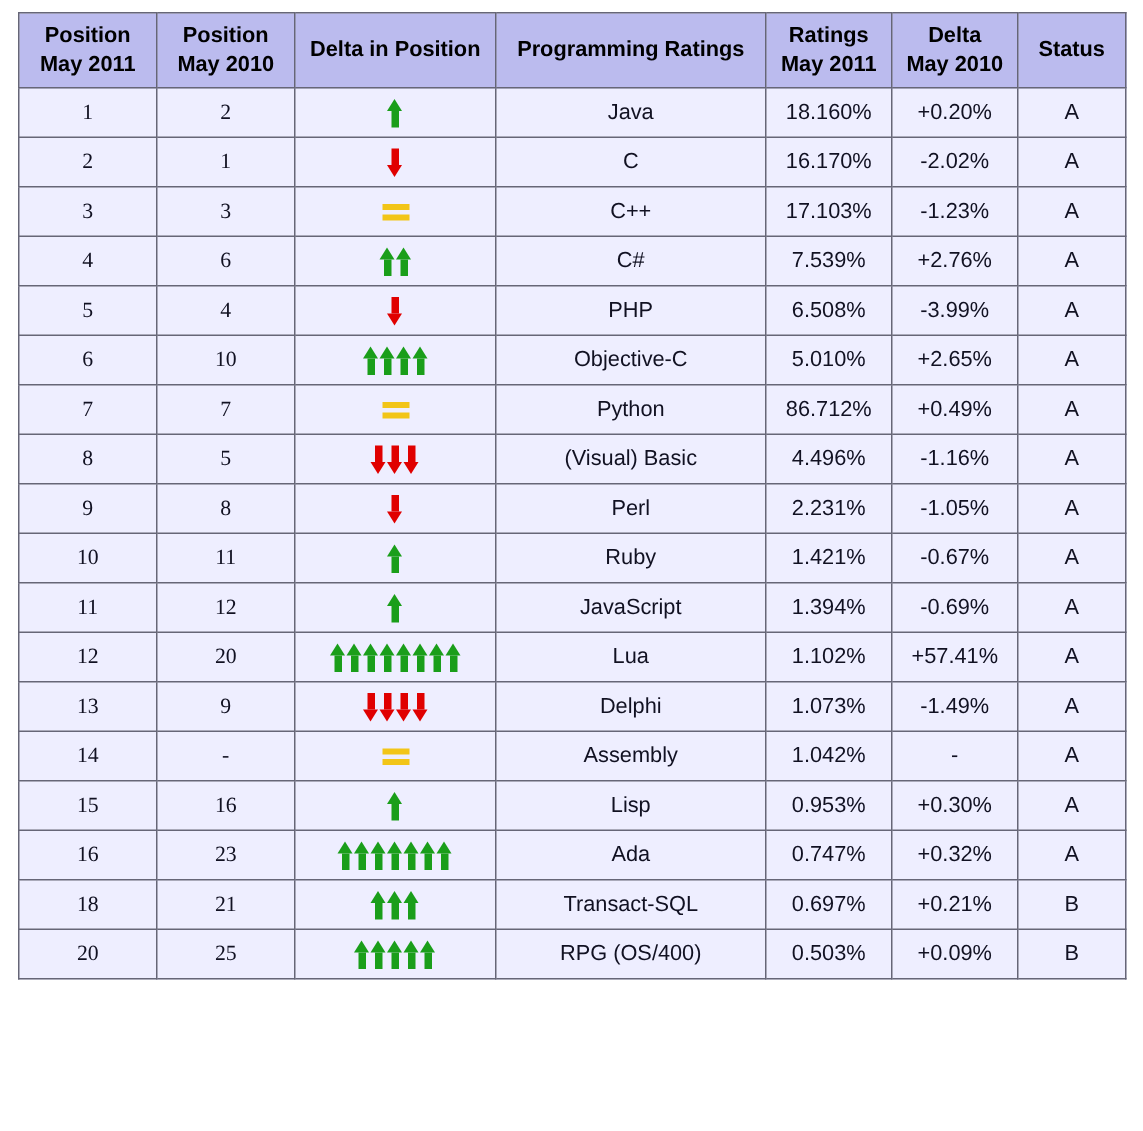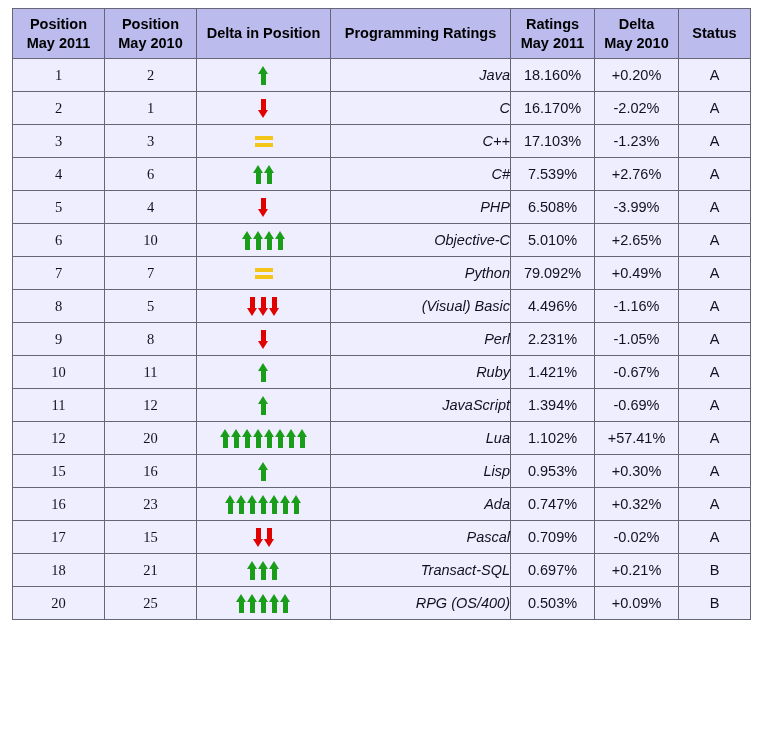--- a/index.html
+++ b/index.html
@@ -72,26 +72,25 @@
     font-family: "Liberation Sans", sans-serif;
     font-size: 14.5px;
     text-align: center;
   }
   td.status {
     font-family: "Liberation Sans", sans-serif;
     font-size: 14.5px;
   }
 
   td.lang {
-    text-align: right;
+    text-align: center;
     padding-left: 9px;
     color: #222288;
     font-size: 14.5px;
     white-space: nowrap;
-    font-style: italic;
   }
 
   td.delta {
     text-align: center;
     line-height: 0;
     white-space: nowrap;
   }
 
   .arrows {
     display: inline-block;
@@ -258,21 +257,21 @@
           <td class="lang">Objective-C</td>
           <td class="rating">5.010%</td>
           <td class="deltav">+2.65%</td>
           <td class="status">A</td>
         </tr>
         <tr>
           <td class="pos">7</td>
           <td class="pos2">7</td>
           <td class="delta"><span class="arrows"><span class="eq"><i class="b1"></i><i class="b2"></i></span></span></td>
           <td class="lang">Python</td>
-          <td class="rating">79.092%</td>
+          <td class="rating">86.712%</td>
           <td class="deltav">+0.49%</td>
           <td class="status">A</td>
         </tr>
         <tr>
           <td class="pos">8</td>
           <td class="pos2">5</td>
           <td class="delta"><span class="arrows"><span class="arw down"><i class="stem"></i><i class="head"></i></span><span class="arw down"><i class="stem"></i><i class="head"></i></span><span class="arw down"><i class="stem"></i><i class="head"></i></span></span></td>
           <td class="lang">(Visual) Basic</td>
           <td class="rating">4.496%</td>
           <td class="deltav">-1.16%</td>
@@ -308,44 +307,53 @@
         <tr>
           <td class="pos">12</td>
           <td class="pos2">20</td>
           <td class="delta"><span class="arrows"><span class="arw up"><i class="head"></i><i class="stem"></i></span><span class="arw up"><i class="head"></i><i class="stem"></i></span><span class="arw up"><i class="head"></i><i class="stem"></i></span><span class="arw up"><i class="head"></i><i class="stem"></i></span><span class="arw up"><i class="head"></i><i class="stem"></i></span><span class="arw up"><i class="head"></i><i class="stem"></i></span><span class="arw up"><i class="head"></i><i class="stem"></i></span><span class="arw up"><i class="head"></i><i class="stem"></i></span></span></td>
           <td class="lang">Lua</td>
           <td class="rating">1.102%</td>
           <td class="deltav">+57.41%</td>
           <td class="status">A</td>
         </tr>
         <tr>
+          <td class="pos">13</td>
+          <td class="pos2">9</td>
+          <td class="delta"><span class="arrows"><span class="arw down"><i class="stem"></i><i class="head"></i></span><span class="arw down"><i class="stem"></i><i class="head"></i></span><span class="arw down"><i class="stem"></i><i class="head"></i></span><span class="arw down"><i class="stem"></i><i class="head"></i></span></span></td>
+          <td class="lang">Delphi</td>
+          <td class="rating">1.073%</td>
+          <td class="deltav">-1.49%</td>
+          <td class="status">A</td>
+        </tr>
+        <tr>
+          <td class="pos">14</td>
+          <td class="pos2">-</td>
+          <td class="delta"><span class="arrows"><span class="eq"><i class="b1"></i><i class="b2"></i></span></span></td>
+          <td class="lang">Assembly</td>
+          <td class="rating">1.042%</td>
+          <td class="deltav">-</td>
+          <td class="status">A</td>
+        </tr>
+        <tr>
           <td class="pos">15</td>
           <td class="pos2">16</td>
           <td class="delta"><span class="arrows"><span class="arw up"><i class="head"></i><i class="stem"></i></span></span></td>
           <td class="lang">Lisp</td>
           <td class="rating">0.953%</td>
           <td class="deltav">+0.30%</td>
           <td class="status">A</td>
         </tr>
         <tr>
           <td class="pos">16</td>
           <td class="pos2">23</td>
           <td class="delta"><span class="arrows"><span class="arw up"><i class="head"></i><i class="stem"></i></span><span class="arw up"><i class="head"></i><i class="stem"></i></span><span class="arw up"><i class="head"></i><i class="stem"></i></span><span class="arw up"><i class="head"></i><i class="stem"></i></span><span class="arw up"><i class="head"></i><i class="stem"></i></span><span class="arw up"><i class="head"></i><i class="stem"></i></span><span class="arw up"><i class="head"></i><i class="stem"></i></span></span></td>
           <td class="lang">Ada</td>
           <td class="rating">0.747%</td>
           <td class="deltav">+0.32%</td>
-          <td class="status">A</td>
-        </tr>
-        <tr>
-          <td class="pos">17</td>
-          <td class="pos2">15</td>
-          <td class="delta"><span class="arrows"><span class="arw down"><i class="stem"></i><i class="head"></i></span><span class="arw down"><i class="stem"></i><i class="head"></i></span></span></td>
-          <td class="lang">Pascal</td>
-          <td class="rating">0.709%</td>
-          <td class="deltav">-0.02%</td>
           <td class="status">A</td>
         </tr>
         <tr>
           <td class="pos">18</td>
           <td class="pos2">21</td>
           <td class="delta"><span class="arrows"><span class="arw up"><i class="head"></i><i class="stem"></i></span><span class="arw up"><i class="head"></i><i class="stem"></i></span><span class="arw up"><i class="head"></i><i class="stem"></i></span></span></td>
           <td class="lang">Transact-SQL</td>
           <td class="rating">0.697%</td>
           <td class="deltav">+0.21%</td>
           <td class="status">B</td>

